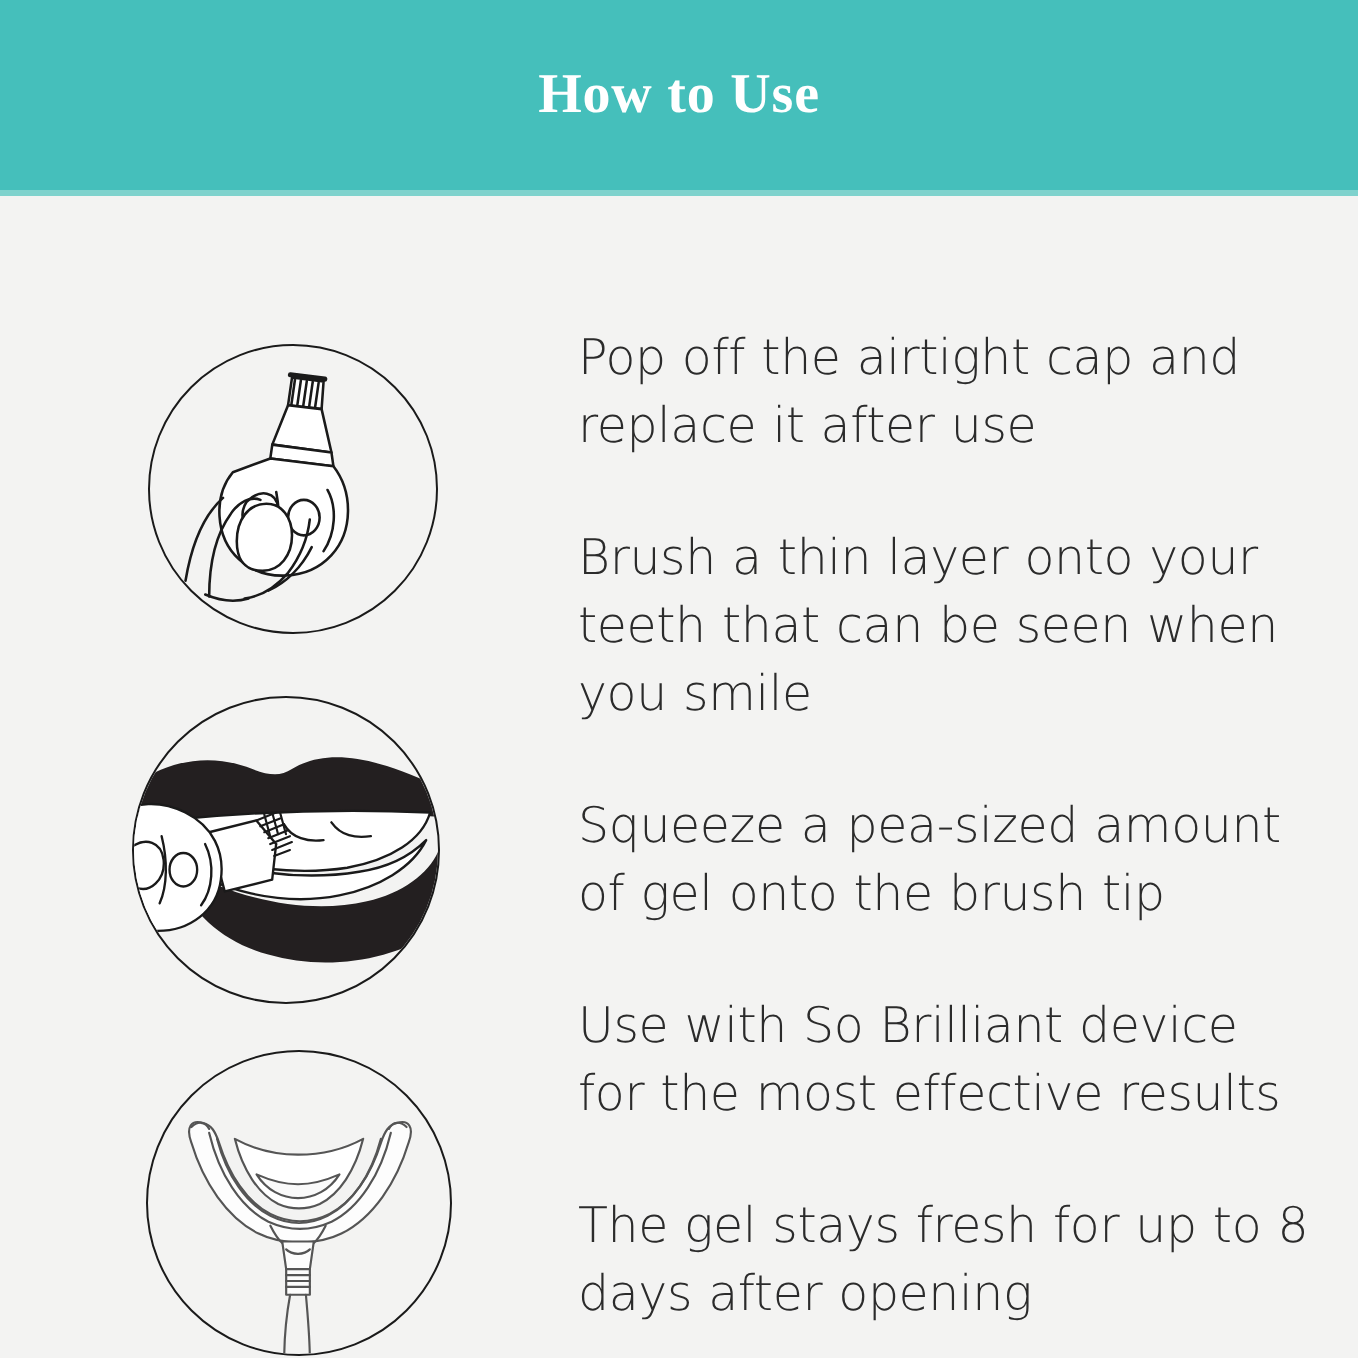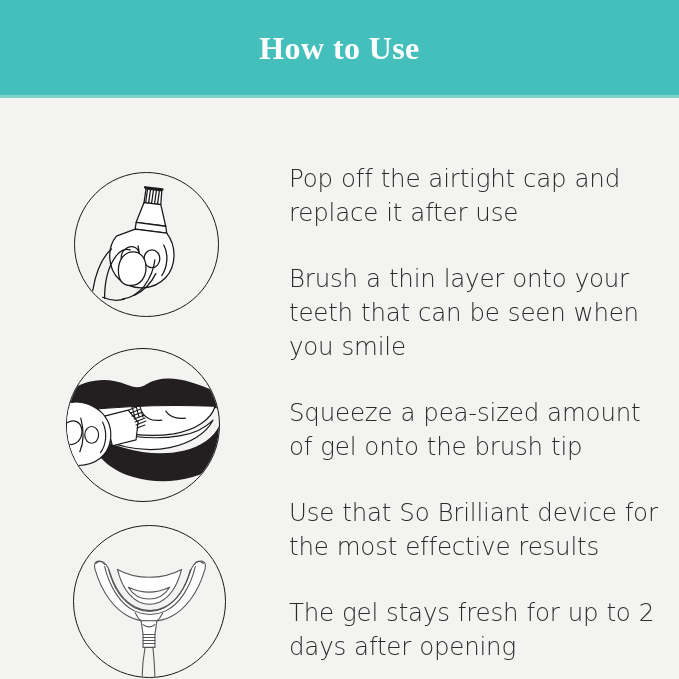--- a/index.html
+++ b/index.html
@@ -38,21 +38,21 @@
     position: absolute;
     top: 95px;
     left: 0;
     width: 679px;
     height: 3px;
     background: #7ed2cd;
   }
   .header-title {
     font-family: "Liberation Serif", "DejaVu Serif", serif;
     font-weight: bold;
-    font-size: 32px;
+    font-size: 28px;
     color: #ffffff;
     letter-spacing: 0.4px;
     line-height: 1;
     margin: 0;
     padding: 0;
     white-space: nowrap;
   }
 
   
   .content {
@@ -228,18 +228,18 @@
           <path d="M72 123 C70 134 69 146 69 156"></path>
           <path d="M80 123 C81 134 82 146 82 156"></path>
         </g>
       </svg>
     </div>
 
     <div class="steps">
       <p class="step">Pop off the airtight cap and replace it after use</p>
       <p class="step">Brush a thin layer onto your teeth that can be seen when you smile</p>
       <p class="step">Squeeze a pea-sized amount of gel onto the brush tip</p>
-      <p class="step">Use that So Brilliant device for the most effective results</p>
-      <p class="step">The gel stays fresh for up to 2 days after opening</p>
+      <p class="step">Use with So Brilliant device for the most effective results</p>
+      <p class="step">The gel stays fresh for up to 8 days after opening</p>
     </div>
 
   </div>
 </div>
 
 </body></html>

